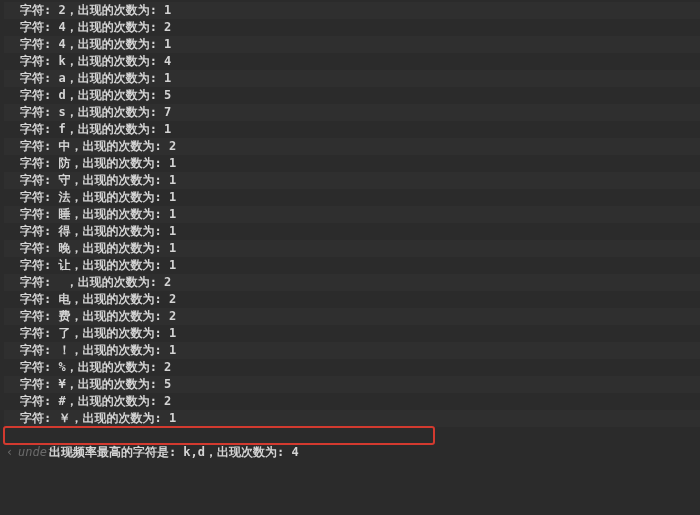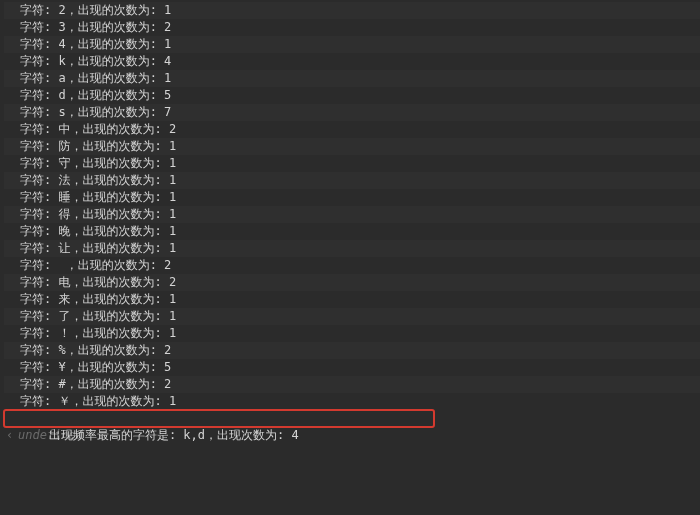--- a/index.html
+++ b/index.html
@@ -13,20 +13,21 @@
     overflow: hidden;
   }
   .console {
     padding: 2px 0 0 4px;
   }
   .line {
     height: 17px;
     line-height: 17px;
     padding-left: 16px;
     white-space: pre;
+    font-weight: bold;
   }
   .line:nth-child(odd) {
     background: #2f2f2f;
   }
   .line:nth-child(even) {
     background: #2b2b2b;
   }
   .highlight {
     outline: 2px solid #d33a2f;
     outline-offset: -1px;
@@ -54,37 +55,38 @@
     color: #6b6b6b;
     font-style: italic;
   }
 </style>
 </head>
 <body>
 
 <div class="console">
   <div id="lines">
       <div class="line">字符: 2，出现的次数为: 1</div>
-      <div class="line">字符: 3，出现的次数为: 2</div>
+      <div class="line">字符: 4，出现的次数为: 2</div>
       <div class="line">字符: 4，出现的次数为: 1</div>
       <div class="line">字符: k，出现的次数为: 4</div>
       <div class="line">字符: a，出现的次数为: 1</div>
       <div class="line">字符: d，出现的次数为: 5</div>
       <div class="line">字符: s，出现的次数为: 7</div>
+      <div class="line">字符: f，出现的次数为: 1</div>
       <div class="line">字符: 中，出现的次数为: 2</div>
       <div class="line">字符: 防，出现的次数为: 1</div>
       <div class="line">字符: 守，出现的次数为: 1</div>
       <div class="line">字符: 法，出现的次数为: 1</div>
       <div class="line">字符: 睡，出现的次数为: 1</div>
       <div class="line">字符: 得，出现的次数为: 1</div>
       <div class="line">字符: 晚，出现的次数为: 1</div>
       <div class="line">字符: 让，出现的次数为: 1</div>
       <div class="line">字符:  ，出现的次数为: 2</div>
       <div class="line">字符: 电，出现的次数为: 2</div>
-      <div class="line">字符: 来，出现的次数为: 1</div>
+      <div class="line">字符: 费，出现的次数为: 2</div>
       <div class="line">字符: 了，出现的次数为: 1</div>
       <div class="line">字符: ！，出现的次数为: 1</div>
       <div class="line">字符: %，出现的次数为: 2</div>
       <div class="line">字符: ¥，出现的次数为: 5</div>
       <div class="line">字符: #，出现的次数为: 2</div>
       <div class="line">字符: ￥，出现的次数为: 1</div>
     </div>
   <div class="line highlight">
     <span id="summary-text">出现频率最高的字符是: k,d，出现次数为: 4</span>
   </div>

